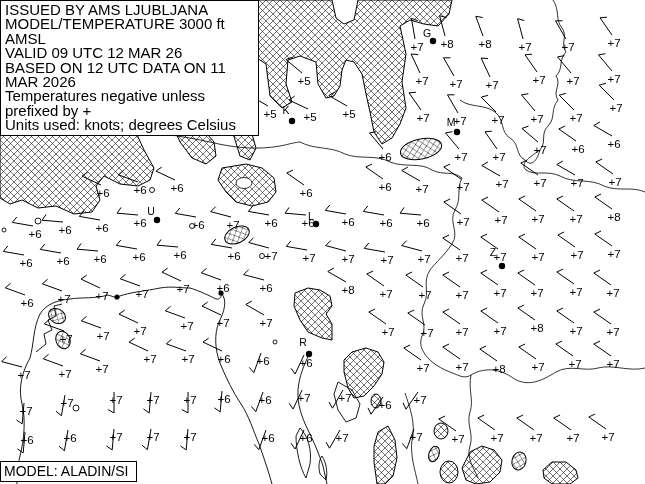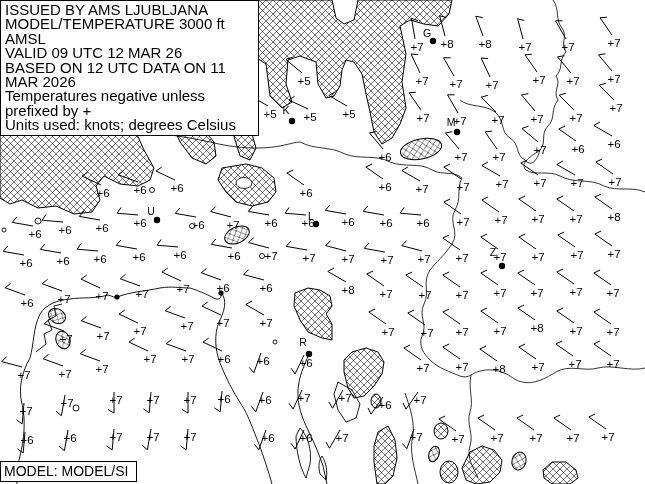--- a/index.html
+++ b/index.html
@@ -369,15 +369,15 @@
 
   <div class="legend-box">
     <div>ISSUED BY AMS LJUBLJANA</div>
     <div><span>MODEL/TEMPERATURE </span><span class="b">3000 ft AMSL</span></div>
     <div class="b">VALID 09 UTC 12 MAR 26</div>
     <div>BASED ON 12 UTC DATA ON 11 MAR 2026</div>
     <div>Temperatures negative unless prefixed by +</div>
     <div>Units used: knots; degrees Celsius</div>
   </div>
 
-  <div class="model-box">MODEL: MODEL/SI</div>
+  <div class="model-box">MODEL: ALADIN/SI</div>
 
 </div>
 
 </body></html>

